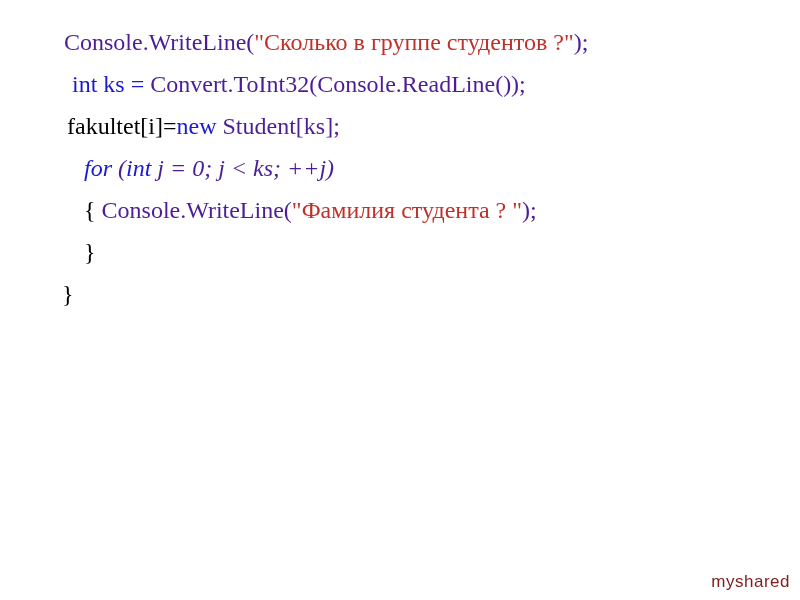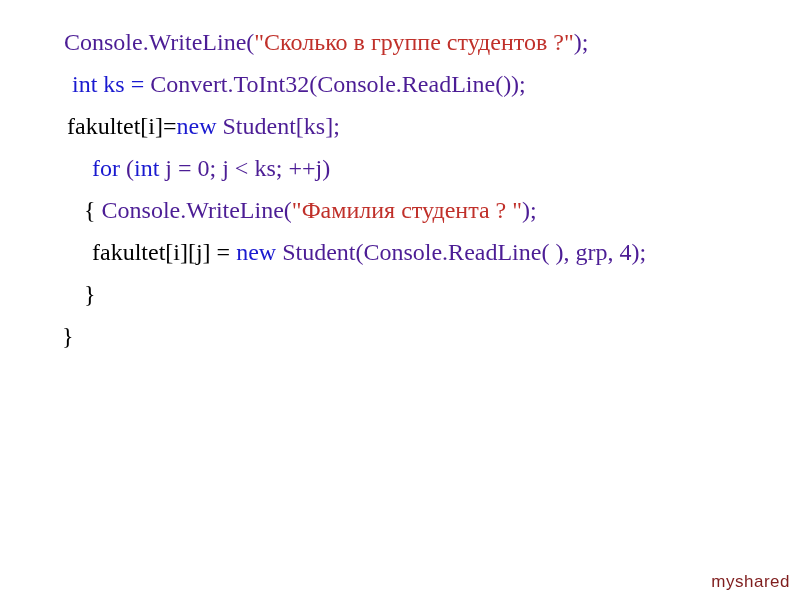--- a/index.html
+++ b/index.html
@@ -17,21 +17,21 @@
       padding: 30px 40px 30px 56px;
       line-height: 1.0;
     }
     .line {
       margin-bottom: 18px;
       white-space: nowrap;
     }
     .line.l1 { margin-left: 8px; }
     .line.l2 { margin-left: 16px; }
     .line.l3 { margin-left: 11px; }
-    .line.l4 { margin-left: 36px; }
+    .line.l4 { margin-left: 28px; font-style: italic; }
     .line.l5 { margin-left: 28px; }
     .line.l6 { margin-left: 36px; margin-top: 6px; }
     .line.l7 { margin-left: 36px; }
     .line.l8 { margin-left: 28px; }
     .line.l9 { margin-left: 6px; }
     .teal { color: #4c1d95; }
     .red  { color: #c0302a; }
     .blue { color: #1a1ad0; }
     .black { color: #000000; }
     .sp { display: inline; }
@@ -64,23 +64,20 @@
   </div>
 
   <div class="line l4">
     <span class="sp blue">for</span><span class="sp teal"> (</span><span class="sp blue">int</span><span class="sp teal"> j = 0; j &lt; ks; ++j)</span>
   </div>
 
   <div class="line l5">
     <span class="sp black">{</span><span class="sp teal">   Console.WriteLine(</span><span class="sp red">"Фамилия студента ? "</span><span class="sp teal">);</span>
   </div>
 
-  <div class="line l6">
-    <span class="sp black">fakultet[i][j] = </span><span class="sp blue">new</span><span class="sp teal"> Student(Console.ReadLine(  ), grp, 4);</span>
-  </div>
 
 
   <div class="line l8">
     <span class="sp black">}</span>
   </div>
 
   <div class="line l9">
     <span class="sp black">}</span>
   </div>
 

